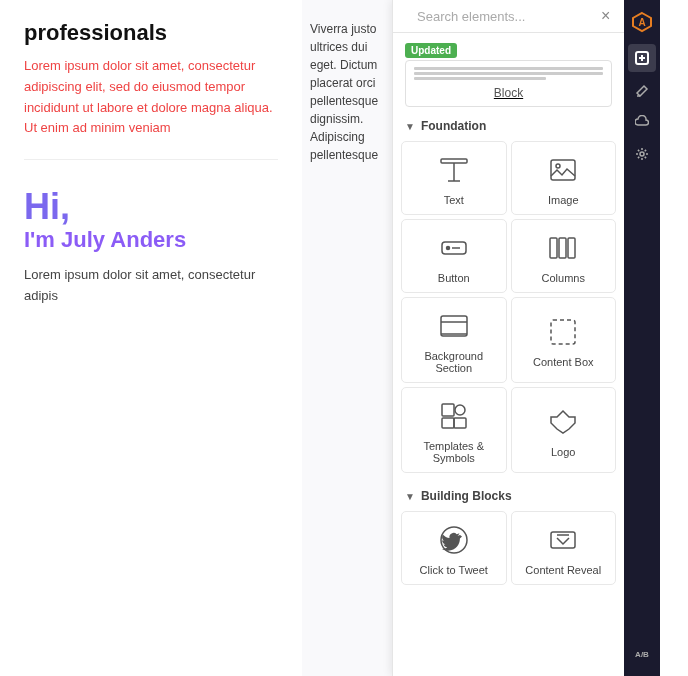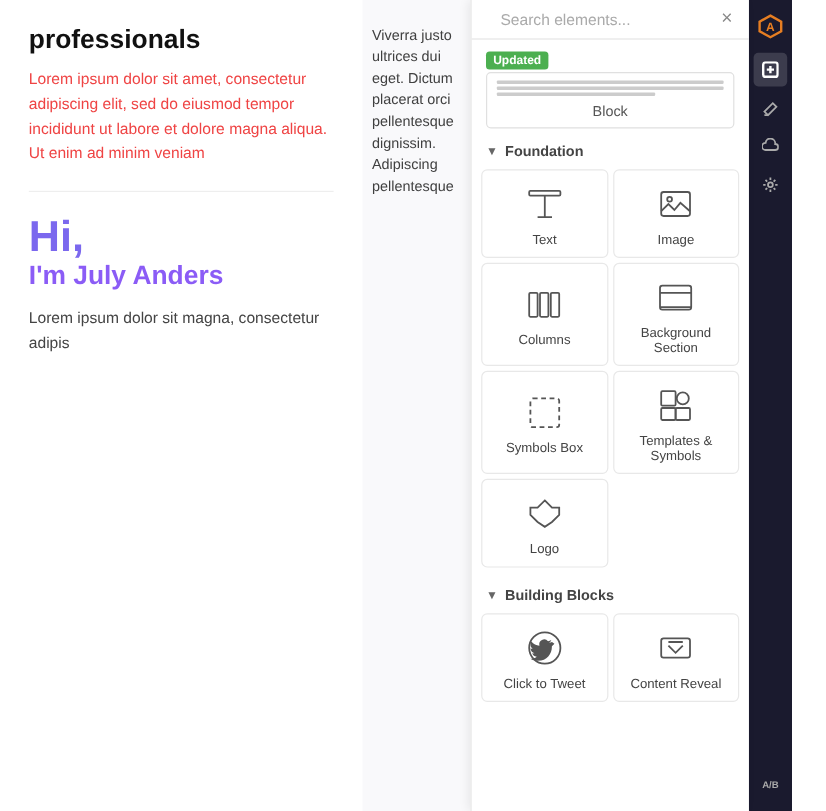--- a/index.html
+++ b/index.html
@@ -25,21 +25,21 @@
       margin-bottom: 10px;
     }
 
     .content-section-top p {
       font-size: 13px;
       color: #ef4444;
       line-height: 1.6;
     }
 
     .content-section-bottom {
-      margin-top: 17px;
+      margin-top: 27px;
     }
 
     .hi-text {
       font-size: 36px;
       font-weight: 700;
       color: #7b68ee;
       line-height: 1.1;
     }
 
     .name-text {
@@ -243,20 +243,21 @@
 
     .updated-block-preview {
       width: 100%;
       border: 1px solid #e0e0e0;
       border-radius: 4px;
       padding: 6px 8px;
       display: flex;
       flex-direction: column;
       align-items: center;
       gap: 2px;
+      text-decoration: underline;
     }
 
     .block-lines {
       display: flex;
       flex-direction: column;
       gap: 2px;
       width: 100%;
     }
 
     .block-line {
@@ -273,21 +274,21 @@
 
   <div class="content-area">
     <div class="content-section-top">
       <h2>professionals</h2>
       <p>Lorem ipsum dolor sit amet, consectetur adipiscing elit, sed do eiusmod tempor incididunt ut labore et dolore magna aliqua. Ut enim ad minim veniam</p>
     </div>
     <div style="height:1px; background:#eee; margin: 12px 0;"></div>
     <div class="content-section-bottom">
       <div class="hi-text">Hi,</div>
       <div class="name-text">I'm July Anders</div>
-      <p class="body-text">Lorem ipsum dolor sit magna, consectetur adipis</p>
+      <p class="body-text">Lorem ipsum dolor sit amet, consectetur adipis</p>
     </div>
   </div>
 
   <div class="right-text-area">
     <p>Viverra justo ultrices dui eget. Dictum placerat orci pellentesque dignissim. Adipiscing pellentesque</p>
   </div>
 
   <div class="elements-panel">
 
     <div class="panel-search">
@@ -333,20 +334,30 @@
           <div class="element-icon">
             <svg viewBox="0 0 32 32">
               <rect x="4" y="6" width="24" height="20" rx="2"></rect>
               <circle cx="11" cy="12" r="2"></circle>
               <polyline points="4,22 10,16 15,21 20,15 28,22"></polyline>
             </svg>
           </div>
           <span class="element-item-label">Image</span>
         </div>
 
+        <div class="element-item">
+          <div class="element-icon">
+            <svg viewBox="0 0 32 32">
+              <rect x="4" y="10" width="24" height="12" rx="3"></rect>
+              <circle cx="10" cy="16" r="1.5" fill="#555"></circle>
+              <line x1="14" y1="16" x2="22" y2="16"></line>
+            </svg>
+          </div>
+          <span class="element-item-label">Button</span>
+        </div>
 
         <div class="element-item">
           <div class="element-icon">
             <svg viewBox="0 0 32 32">
               <rect x="3" y="6" width="7" height="20" rx="1"></rect>
               <rect x="12" y="6" width="7" height="20" rx="1"></rect>
               <rect x="21" y="6" width="7" height="20" rx="1"></rect>
             </svg>
           </div>
           <span class="element-item-label">Columns</span>
@@ -362,21 +373,21 @@
           </div>
           <span class="element-item-label">Background Section</span>
         </div>
 
         <div class="element-item">
           <div class="element-icon">
             <svg viewBox="0 0 32 32">
               <rect x="4" y="4" width="24" height="24" rx="2" stroke-dasharray="4,3"></rect>
             </svg>
           </div>
-          <span class="element-item-label">Symbols Box</span>
+          <span class="element-item-label">Content Box</span>
         </div>
 
         <div class="element-item">
           <div class="element-icon">
             <svg viewBox="0 0 32 32">
               <rect x="4" y="4" width="12" height="12" rx="1"></rect>
               <circle cx="22" cy="10" r="5"></circle>
               <rect x="4" y="18" width="12" height="10" rx="1"></rect>
               <rect x="16" y="18" width="12" height="10" rx="1"></rect>
             </svg>

